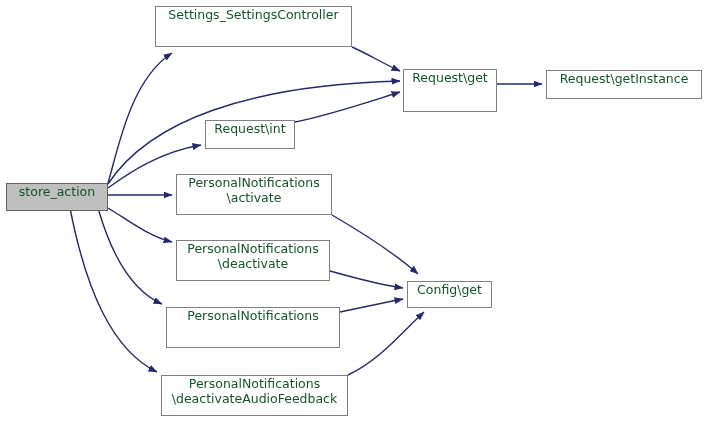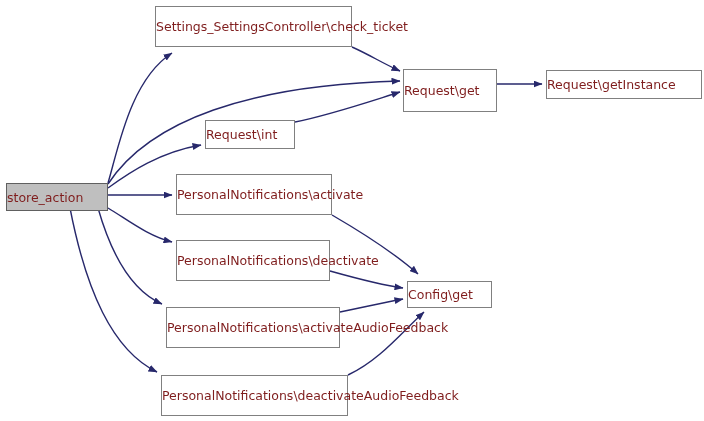--- a/index.html
+++ b/index.html
@@ -20,26 +20,26 @@
     left: 0;
     top: 0;
     width: 704px;
     height: 421px;
   }
   .node {
     position: absolute;
     box-sizing: border-box;
     border: 1px solid #808080;
     background: #ffffff;
-    color: #7f1d1d;
+    color: #14532d;
     font-size: 12.5px;
     line-height: 15px;
     text-align: center;
     display: flex;
-    flex-direction: row;
+    flex-direction: column;
     align-items: center;
     justify-content: flex-start;
     white-space: pre;
     z-index: 5;
   }
   .node.current {
     background: #bfbfbf;
     border: 1px solid #606060;
   }
   .node .ln { display: block; }
@@ -86,21 +86,20 @@
       <path d="M 348,375 C 380,360 402,332 424,312"></path>
     </g>
   </svg>
 
   <div class="node current" style="left: 6px; top: 183px; width: 102px; height: 28px;">
     <span class="ln">store_action</span>
   </div>
 
   <div class="node" style="left: 155px; top: 6px; width: 197px; height: 41px;">
     <span class="ln">Settings_SettingsController</span>
-    <span class="ln">\check_ticket</span>
   </div>
 
   <div class="node" style="left: 403px; top: 69px; width: 94px; height: 43px;">
     <span class="ln">Request\get</span>
   </div>
 
   <div class="node" style="left: 546px; top: 70px; width: 156px; height: 29px;">
     <span class="ln">Request\getInstance</span>
   </div>
 
@@ -113,21 +112,20 @@
     <span class="ln">\activate</span>
   </div>
 
   <div class="node" style="left: 176px; top: 240px; width: 154px; height: 41px;">
     <span class="ln">PersonalNotifications</span>
     <span class="ln">\deactivate</span>
   </div>
 
   <div class="node" style="left: 166px; top: 307px; width: 174px; height: 41px;">
     <span class="ln">PersonalNotifications</span>
-    <span class="ln">\activateAudioFeedback</span>
   </div>
 
   <div class="node" style="left: 161px; top: 375px; width: 187px; height: 41px;">
     <span class="ln">PersonalNotifications</span>
     <span class="ln">\deactivateAudioFeedback</span>
   </div>
 
   <div class="node" style="left: 407px; top: 281px; width: 85px; height: 27px;">
     <span class="ln">Config\get</span>
   </div>

